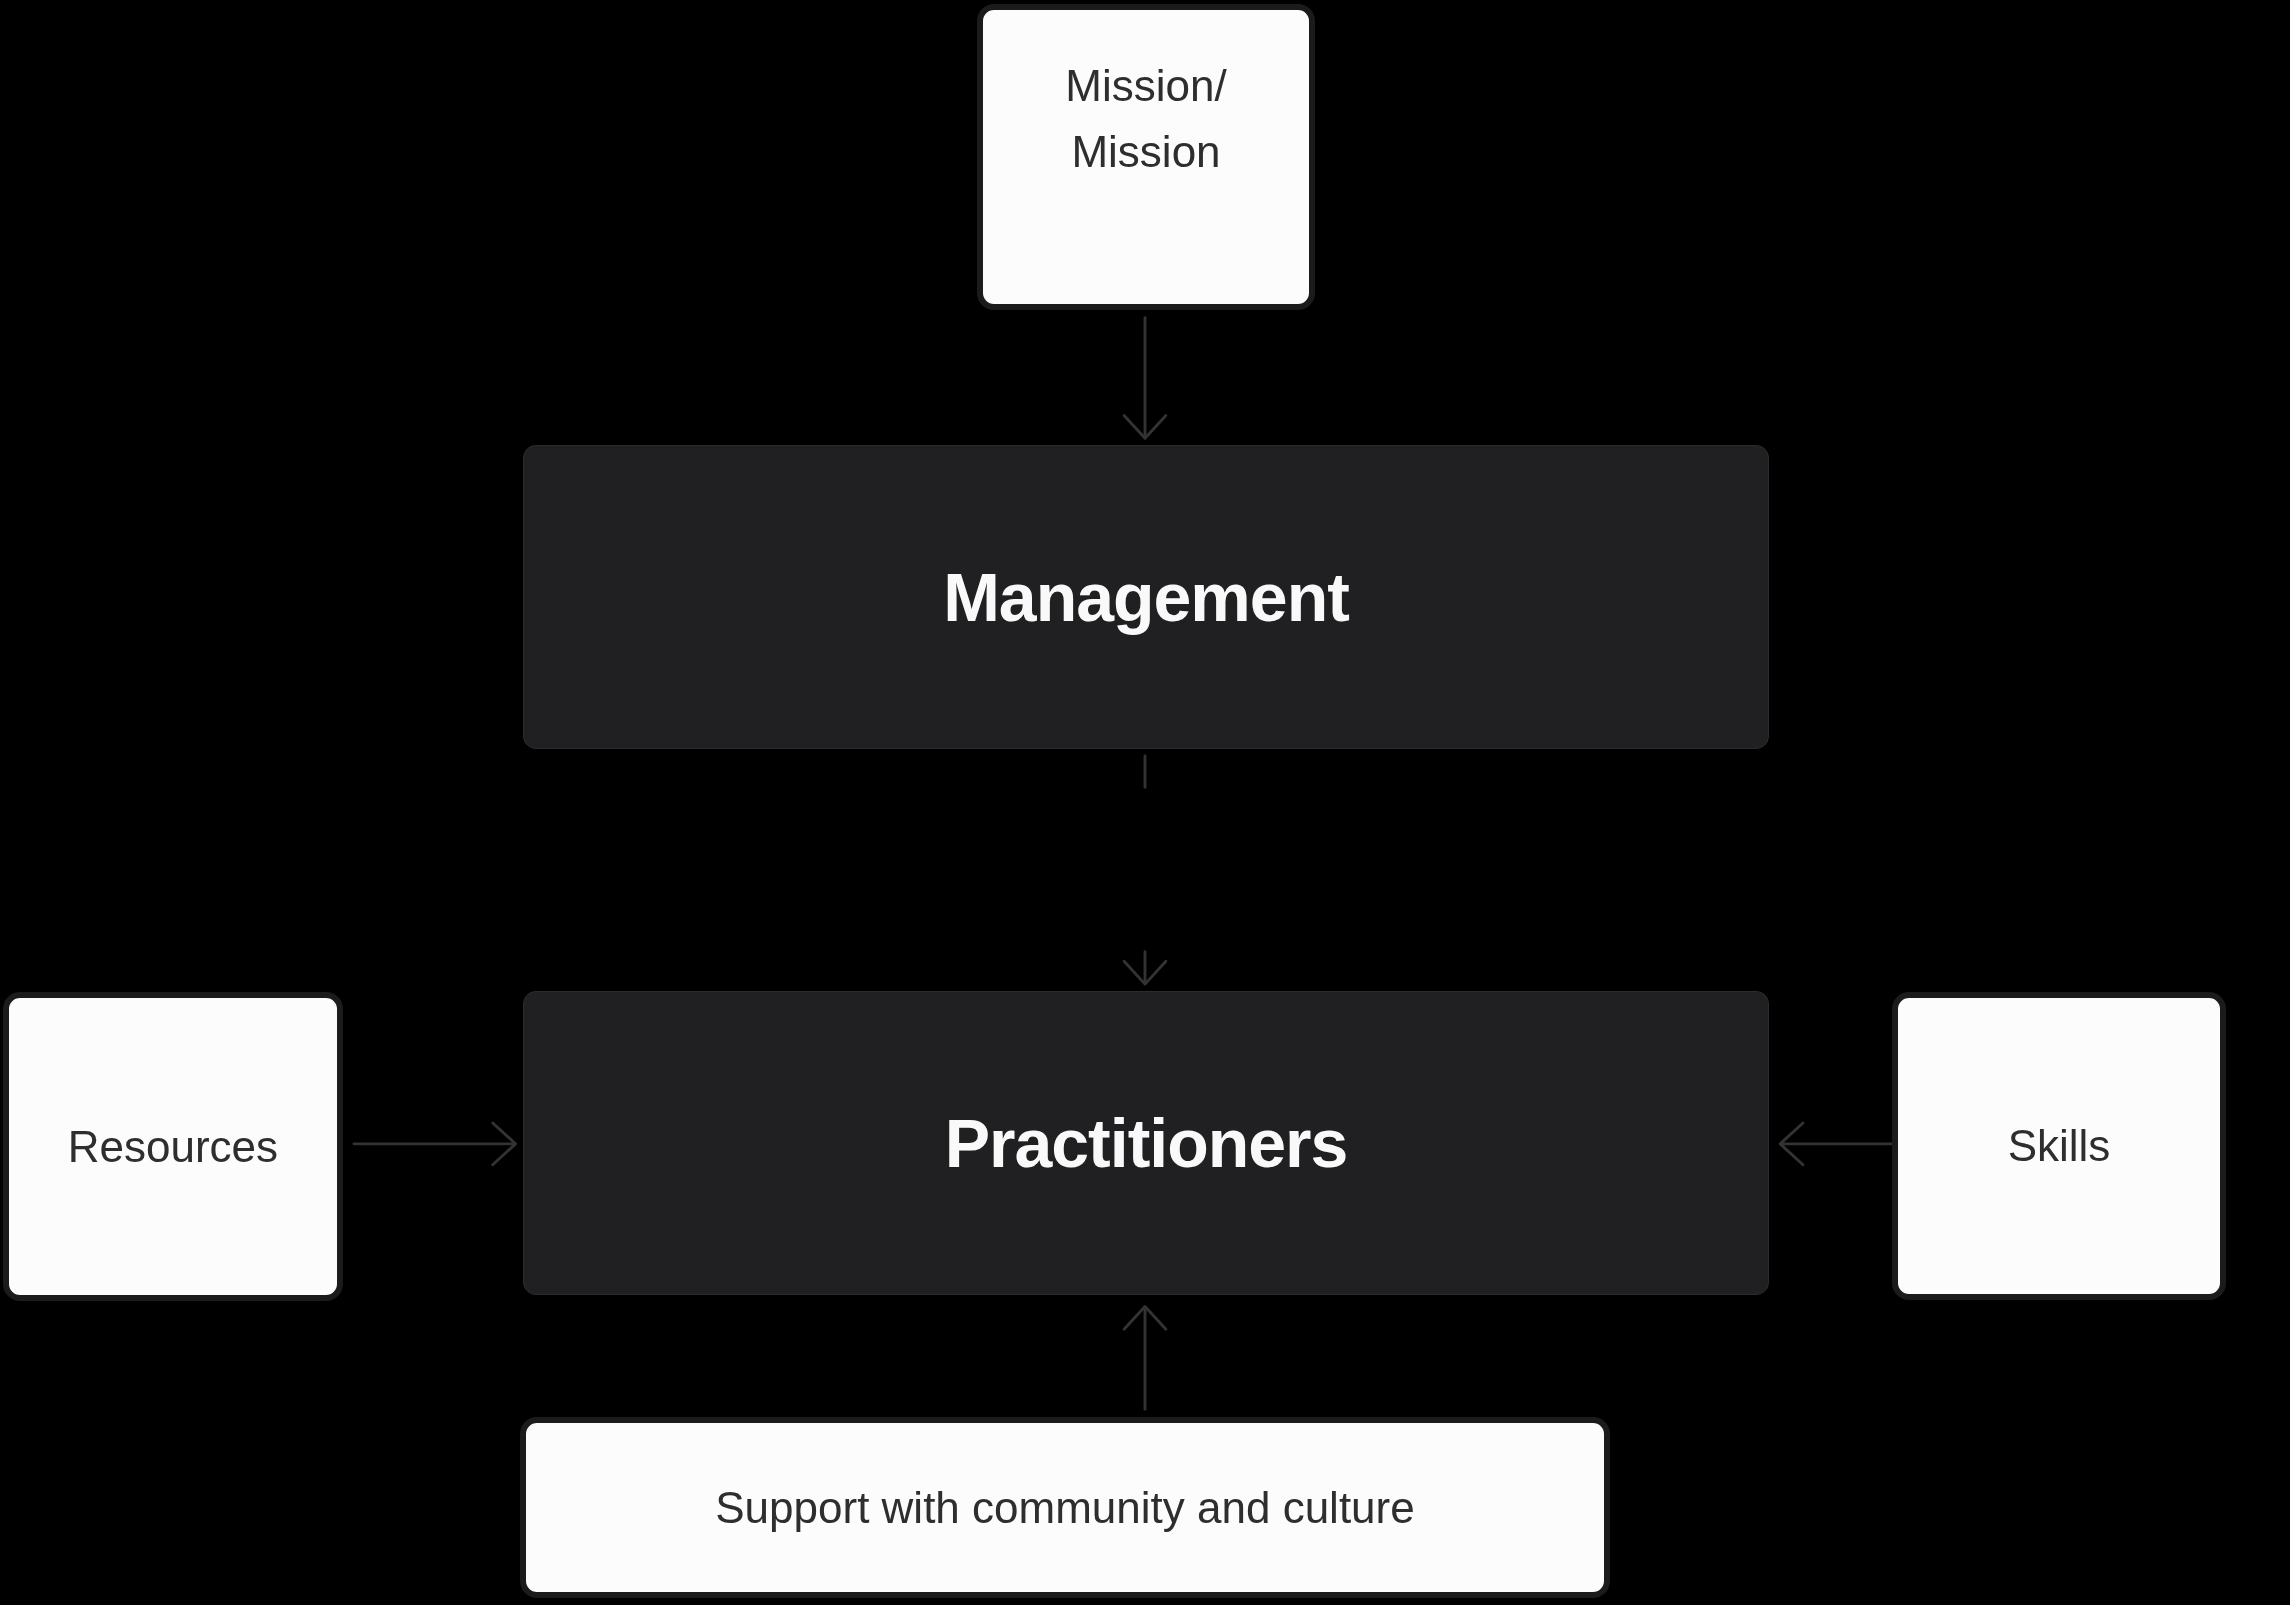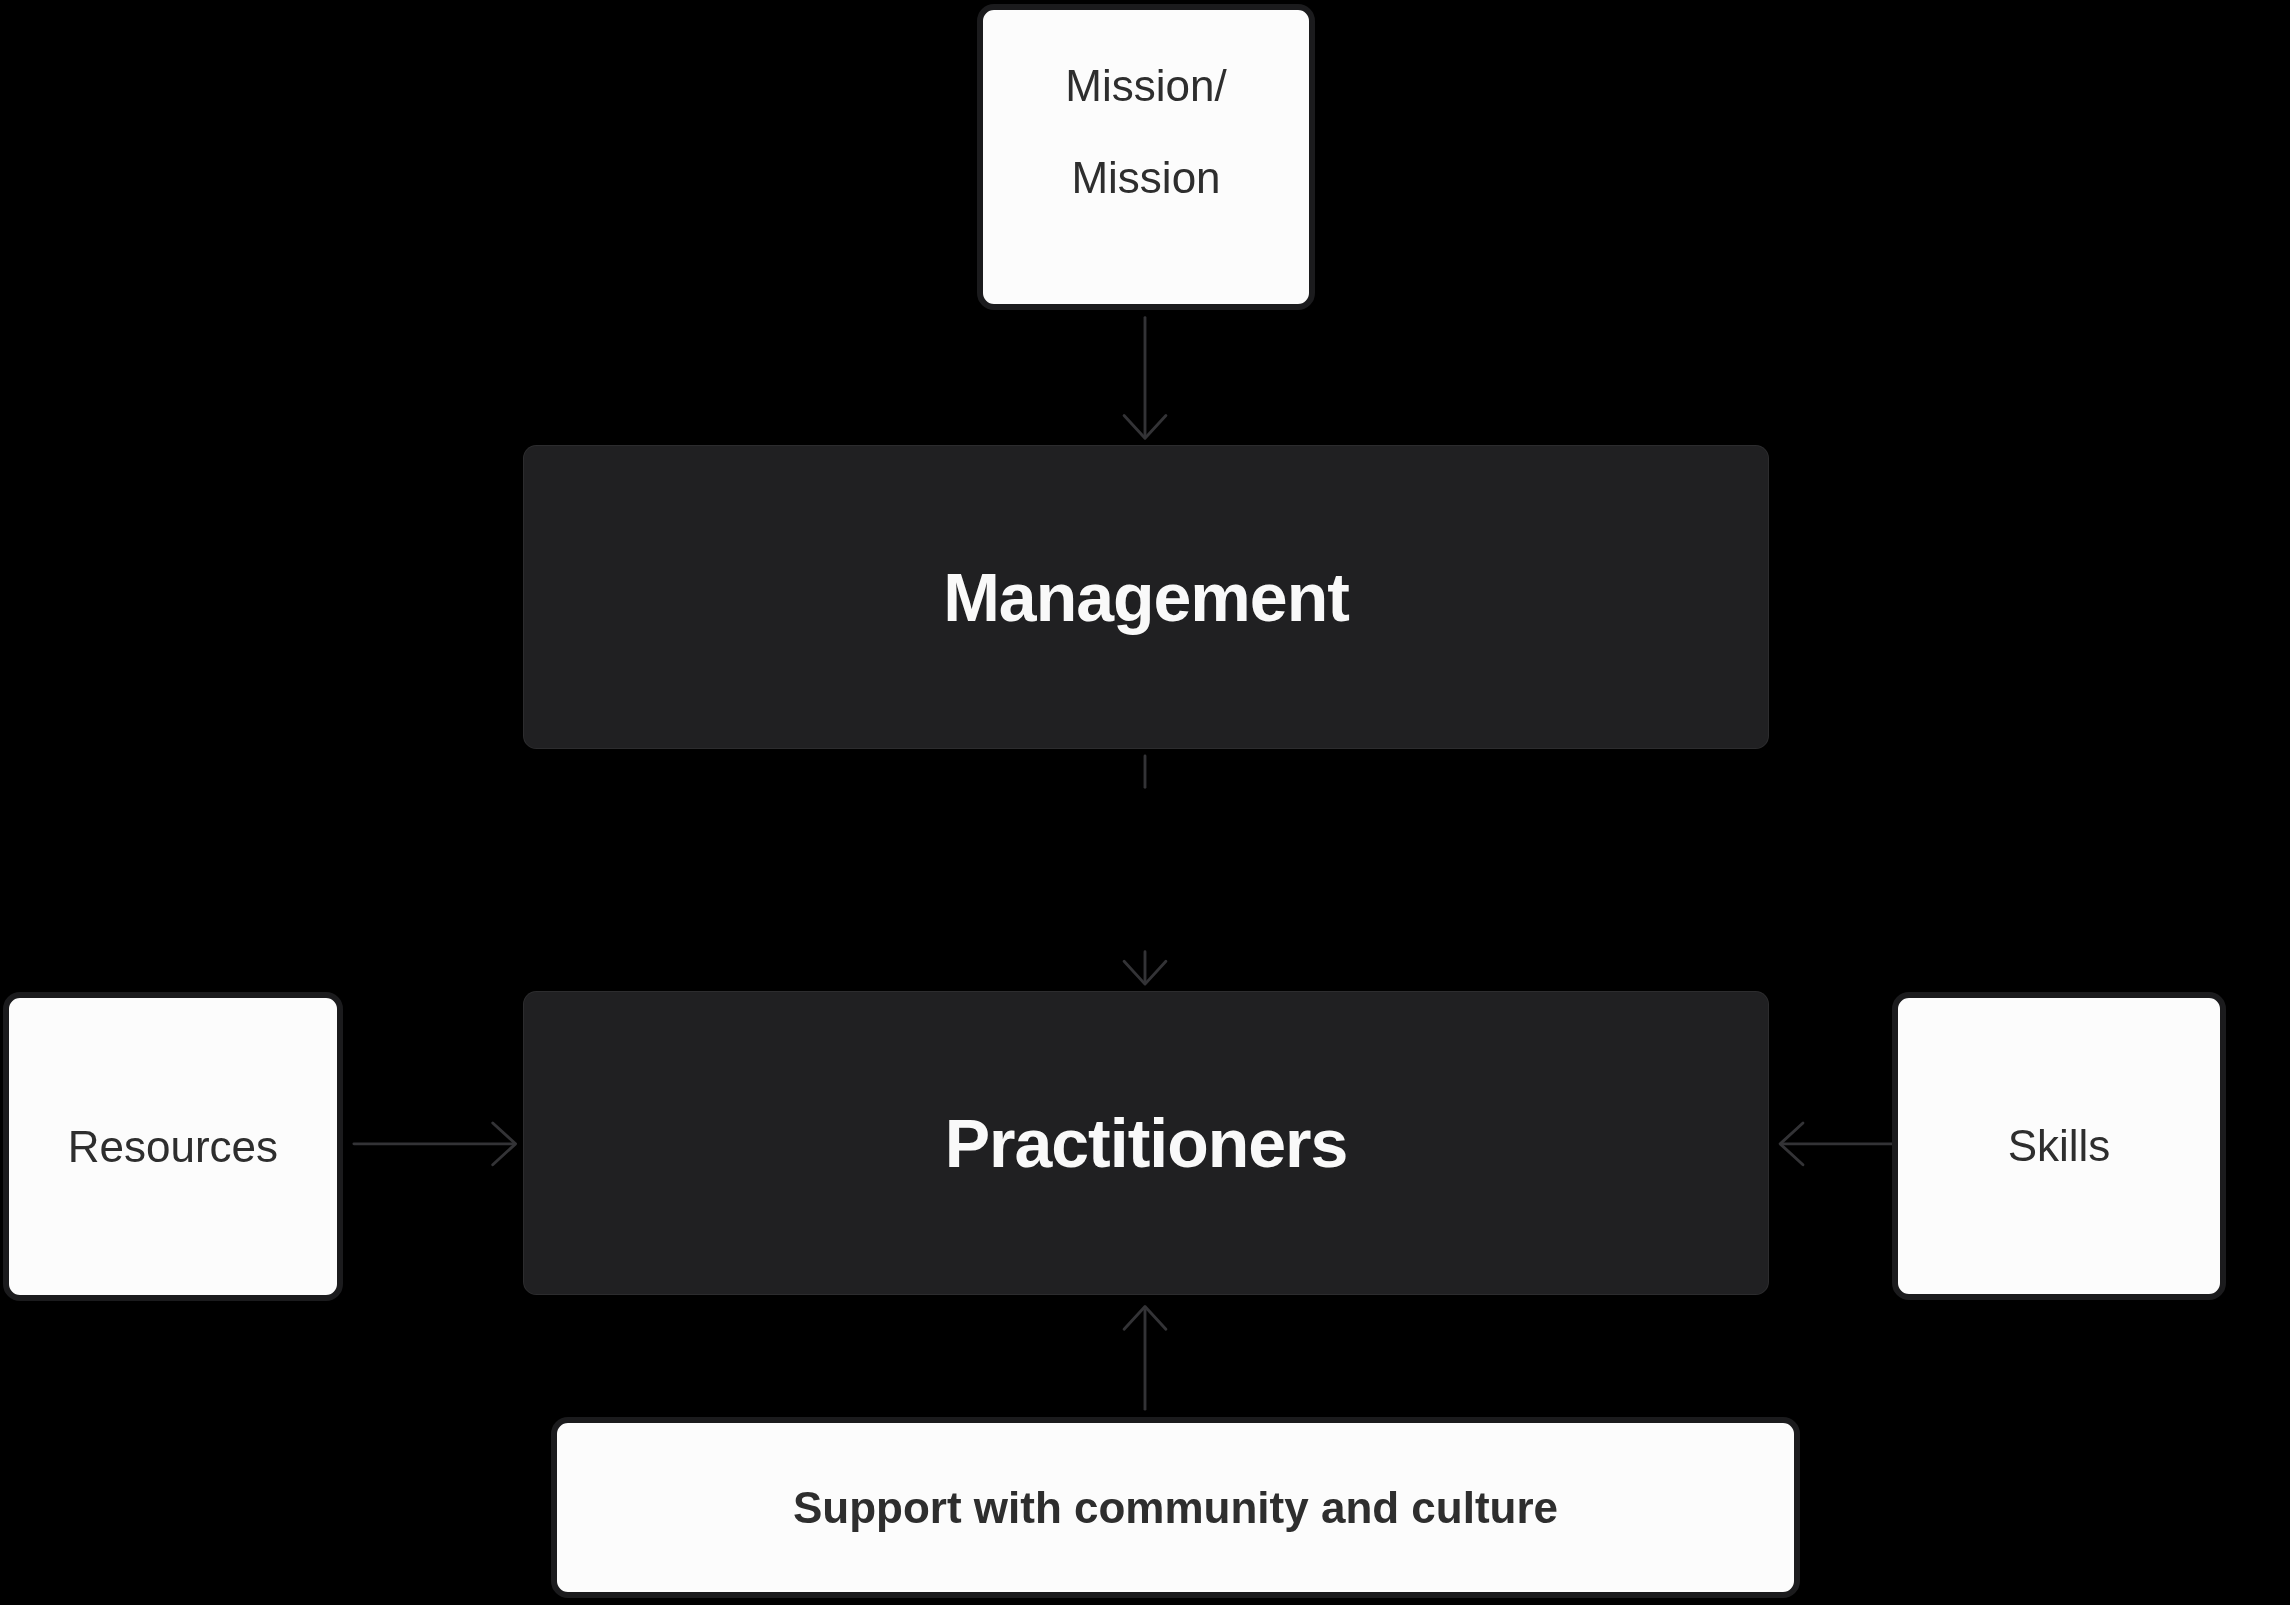--- a/index.html
+++ b/index.html
@@ -37,27 +37,26 @@
     font-size:68px;
     font-weight:700;
     letter-spacing:-1px;
   }
   
   .node-mission{
     left:977px;top:3.8px;width:338px;height:306px;
     flex-direction:column;
     justify-content:flex-start;
     padding-top:43px;
-    gap:26px;
   }
   .node-management{ left:523px; top:445px; width:1246px; height:304px; }
   .node-practitioners{ left:523px; top:991px; width:1246px; height:304px; }
   .node-resources{ left:2.9px; top:992px; width:340px; height:309px; }
   .node-skills{ left:1892px; top:992px; width:334px; height:308px; }
-  .node-support{ left:551px; top:1417px; width:1249px; height:181px;font-weight:bold; }
+  .node-support{ left:520px; top:1417px; width:1090px; height:181px; }
 
   .arrows{
     position:absolute;
     left:0;top:0;width:2290px;height:1605px;
   }
   .arrow{
     fill:none;
     stroke:#333336;
     stroke-width:3px;
     stroke-linecap:round;

